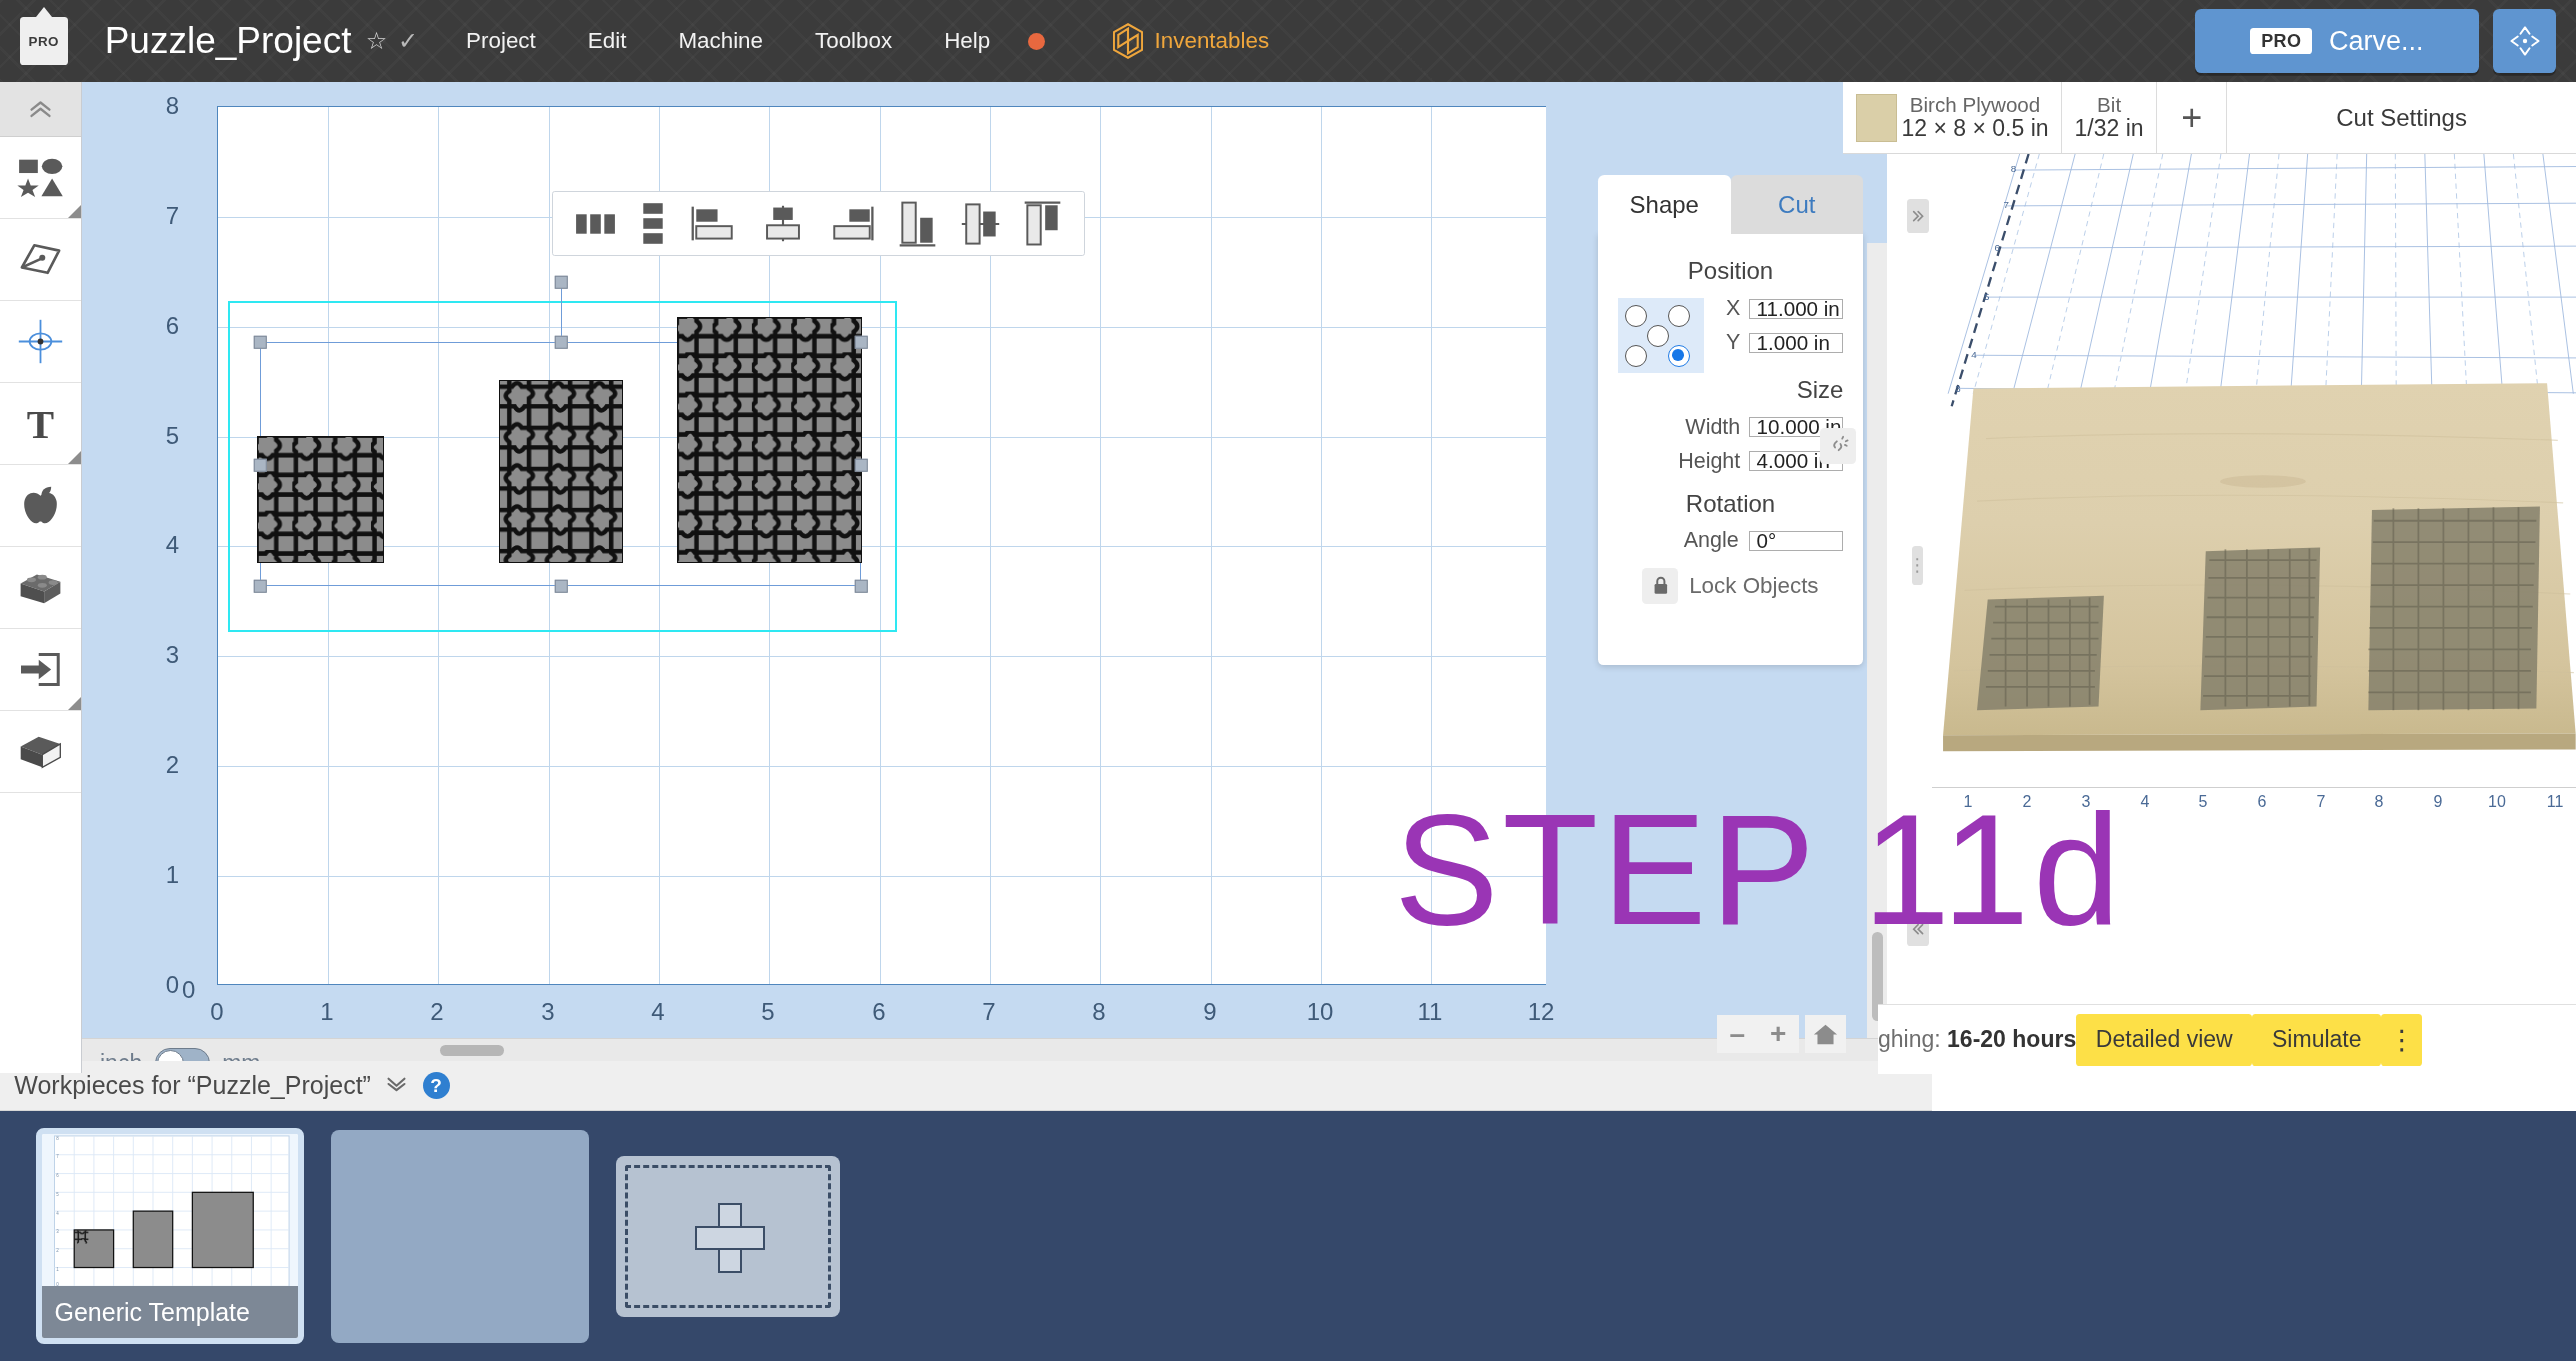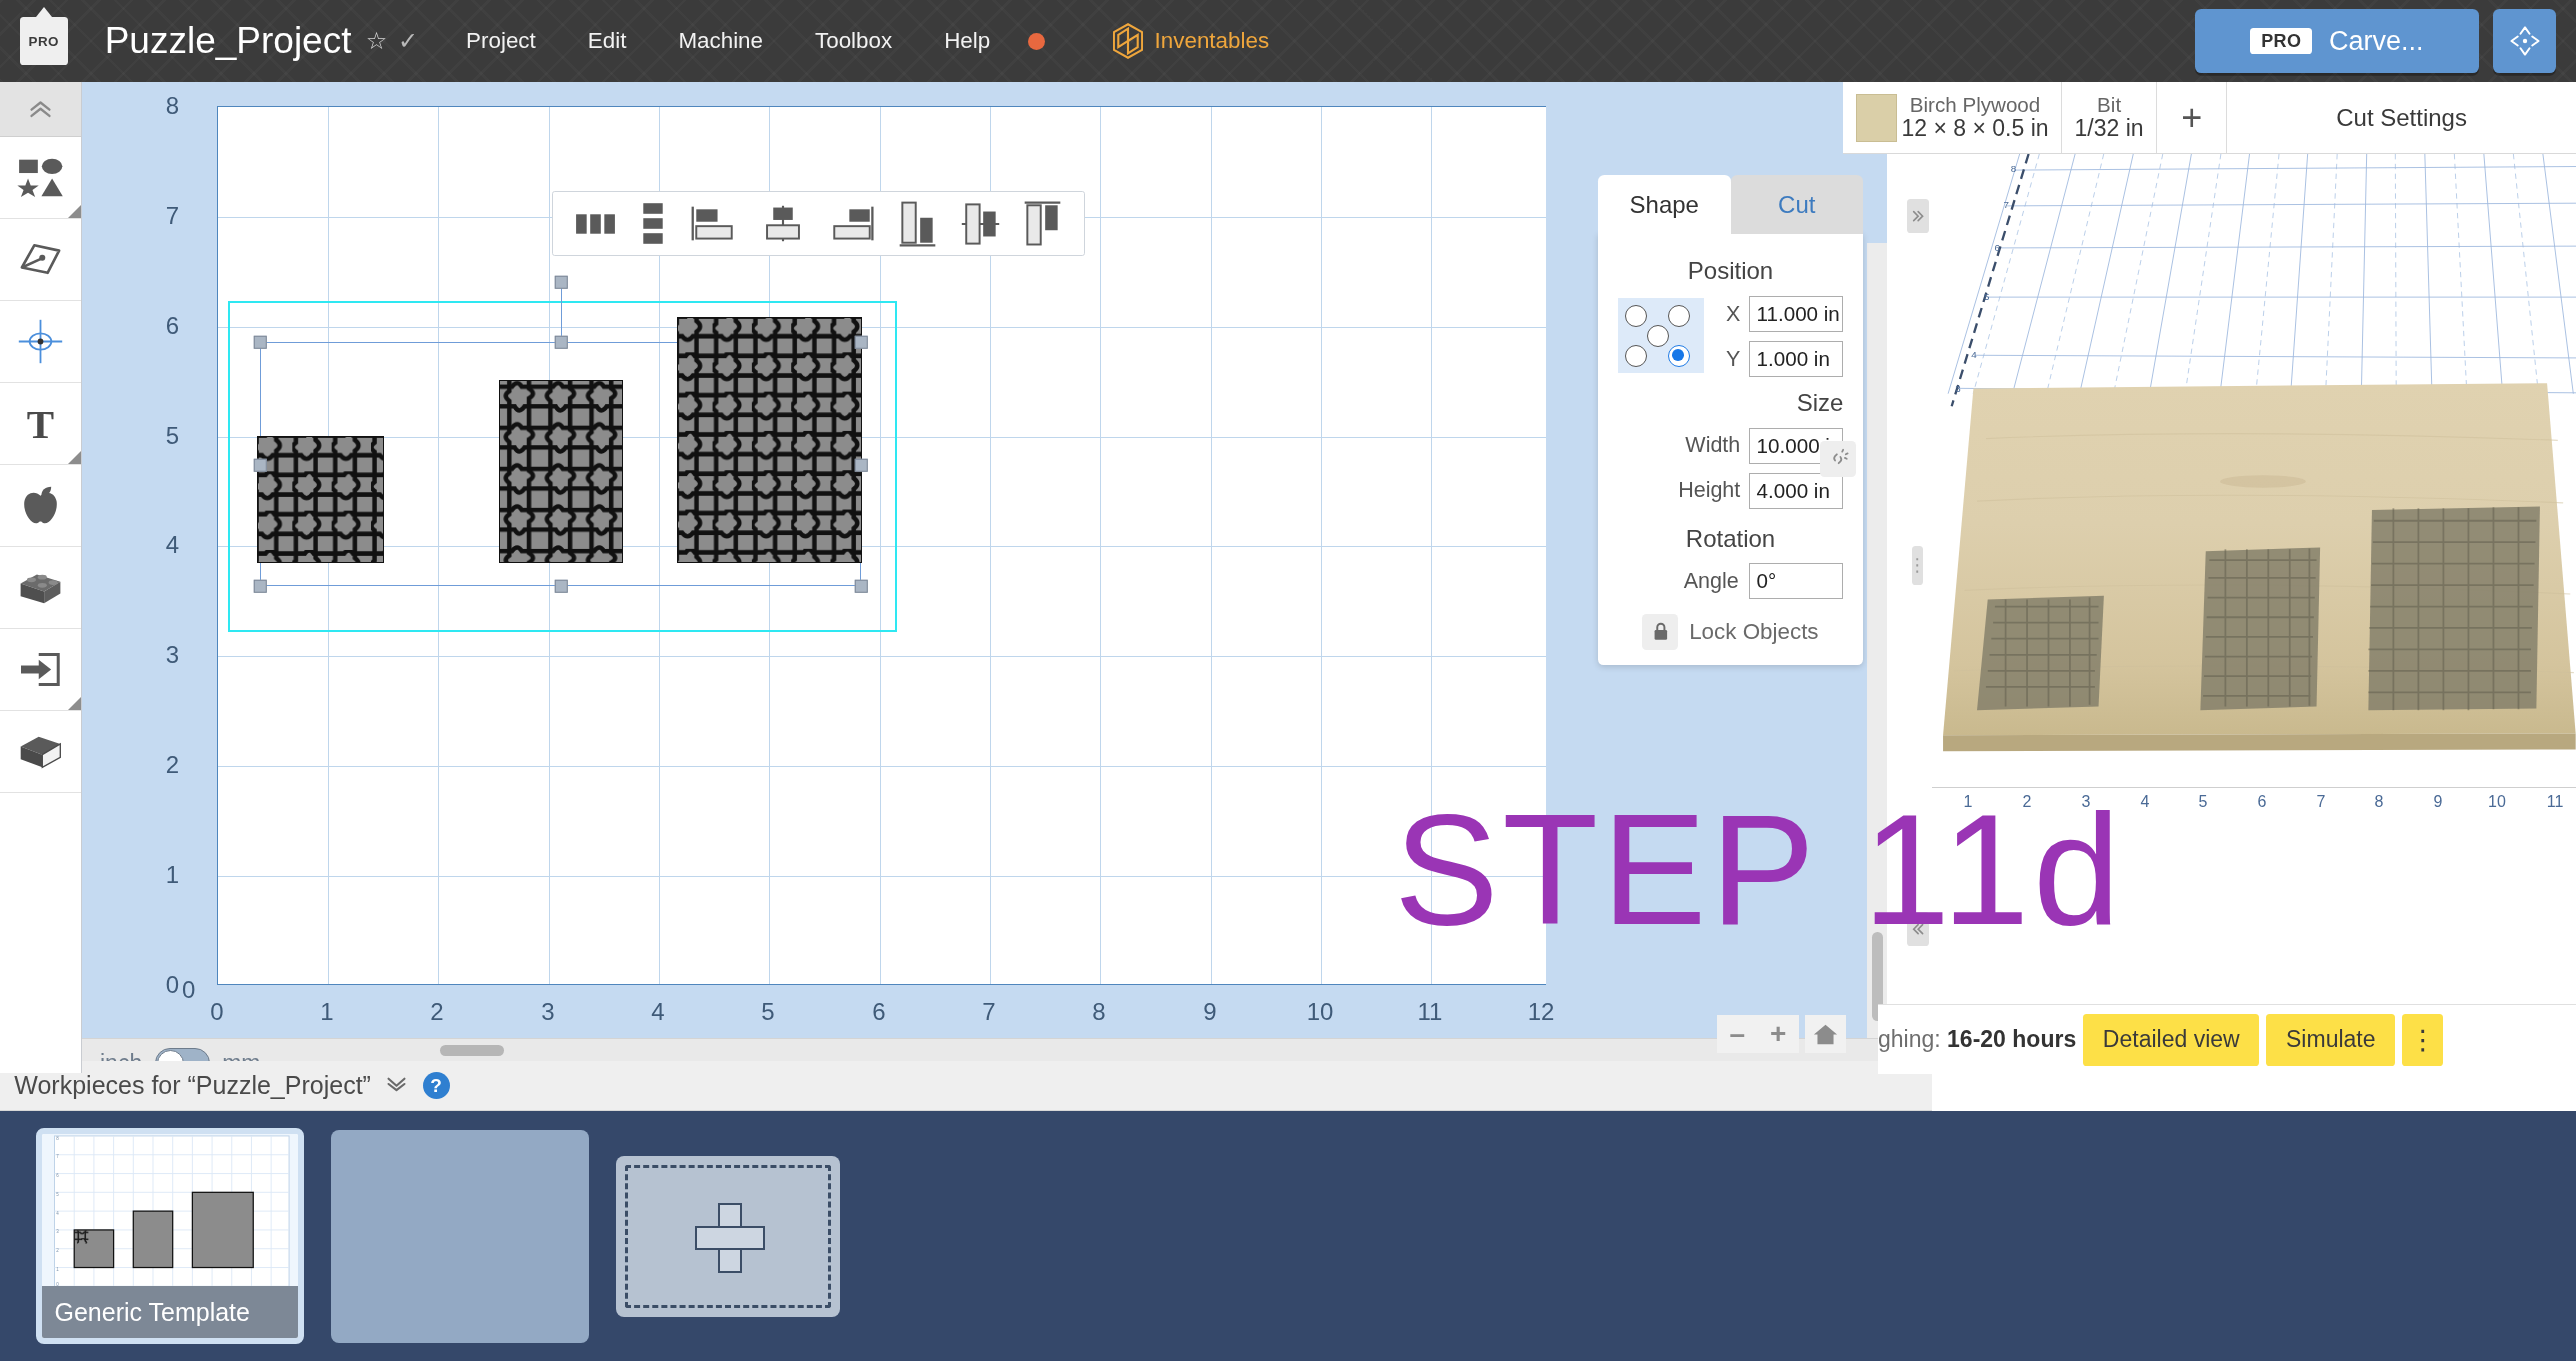--- a/index.html
+++ b/index.html
@@ -208,21 +208,21 @@
   }
   .anc.sel{ border-color:#1f7be5; background:#fff; }
   .anc.sel::after{
     content:"";position:absolute;left:3.6px;top:3.6px;width:11.6px;height:11.6px;
     border-radius:50%;background:#1878e8;
   }
   .fieldcol{ flex:1; }
   .frow{ display:flex; align-items:center; gap:9px; margin-bottom:9px; justify-content:flex-end;}
   .frow .fl{ font-size:21.5px; color:#555; }
   .finput{
-    width:94px;height:36px;border:0.9px solid #adadad;background:#fff;
+    width:94px;height:20px;border:0.9px solid #adadad;background:#fff;
     font-size:20.6px; color:#222; display:flex;align-items:center; padding:0 6.3px;
     overflow:hidden; white-space:nowrap;
   }
   .size-row{ display:flex; align-items:center; gap:9px; justify-content:flex-end; margin-bottom:9px;}
   .size-row .fl{ font-size:21.5px;color:#555; width:82px; text-align:right;}
   .linkbtn{
     width:36px;height:36px;background:#eee;border-radius:4.5px;
     display:flex;align-items:center;justify-content:center;color:#8c8c8c;font-size:19.7px;
     margin-left:5.4px;
   }
@@ -271,21 +271,21 @@
     position:absolute; left:0; top:705px; width:644px; height:32px;
     border-top:0.9px solid #cfcfcf;
   }
   .pv-ruler span{
     position:absolute; top:5.4px; transform:translateX(-50%);
     font-size:16px; color:#4a6a96;
   }
 
   .statusbar{
     position:absolute; left:1878px; top:1004px; width:698px; height:70px;
-    background:#fff; display:flex; align-items:center; gap:7px; z-index:24;
+    background:#fff; display:flex; align-items:center; gap:0; z-index:24;
     border-top:0.9px solid #e0e0e0;
   }
   .status-txt{ font-size:23px; color:#6e6e6e; white-space:nowrap; }
   .status-txt b{ color:#333; }
   .sbtn{
     height:52px; background:#fde047; border-radius:3.6px;
     display:flex;align-items:center;justify-content:center; padding:0 19.7px;
     font-size:23px; color:#3a3a3a; white-space:nowrap;
   }
   .sbtn.kebab{ padding:0; width:41px; font-size:27px; letter-spacing:0; }

